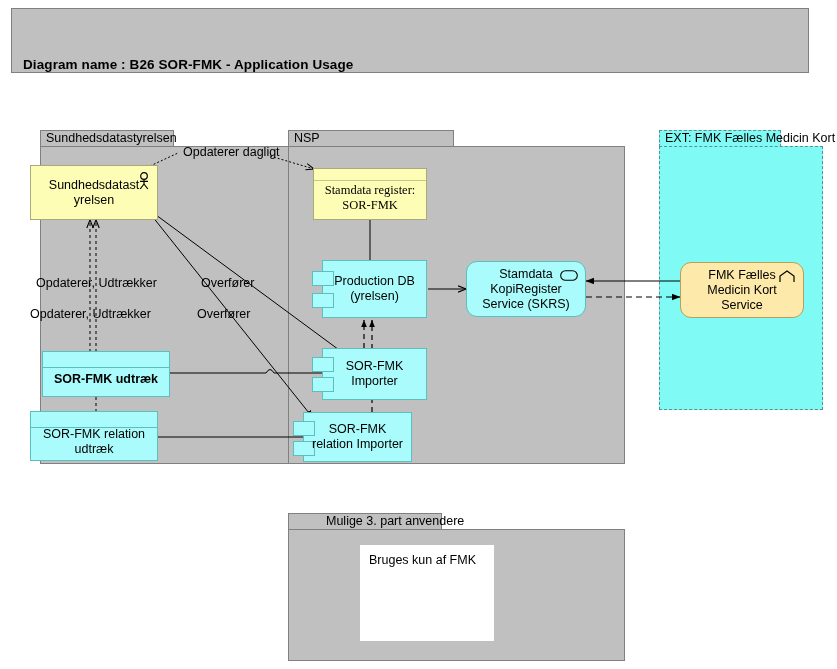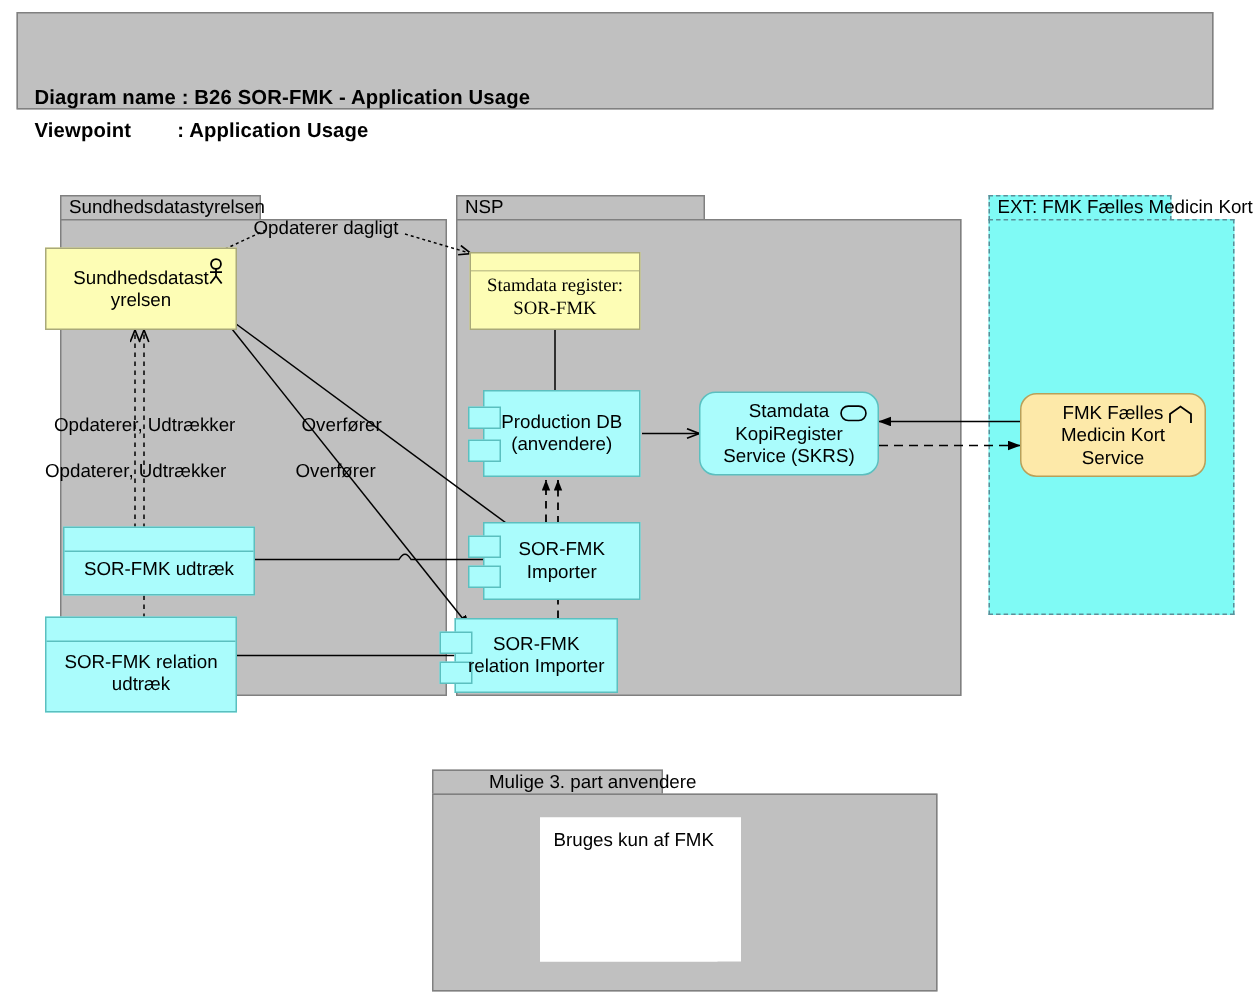--- a/index.html
+++ b/index.html
@@ -56,29 +56,28 @@
   svg{display:block;overflow:visible;}
   .lines{position:absolute;left:0;top:0;width:837px;height:669px;pointer-events:none;}
 </style>
 </head>
 <body>
 
 <div id="canvas">
 
   <div class="titlebox">
     <div class="row r1">Diagram name : B26 SOR-FMK - Application Usage</div>
-    <div class="row r2">Viewpoint        : Application Usage</div>
   </div>
 
   <div class="group" style="left:12px;top:130px;width:258px;height:334px;margin-left:28px;">
     <div class="tab" style="width:134px;">Sundhedsdatastyrelsen</div>
     <div class="body" style="top:16px;width:258px;height:318px;"></div>
   </div>
 
-  <div class="group" style="left:288px;top:130px;width:337px;height:334px;margin-left:16px;">
+  <div class="group" style="left:288px;top:130px;width:337px;height:334px;">
     <div class="tab" style="width:166px;">NSP</div>
     <div class="body" style="top:16px;width:337px;height:318px;"></div>
   </div>
 
   <div class="group ext" style="left:659px;top:130px;width:164px;height:280px;">
     <div class="tab" style="width:122px;">EXT: FMK Fælles Medicin Kort</div>
     <div class="body" style="top:16px;width:164px;height:264px;"></div>
   </div>
 
   <div class="group" style="left:288px;top:513px;width:337px;height:148px;">
@@ -118,21 +117,21 @@
     <path d="M428,289 L466,289" fill="none" stroke="#000" stroke-width="1" marker-end="url(#arrOpen)"></path>
 
     <path d="M364,348 L364,320" fill="none" stroke="#000" stroke-width="1.2" stroke-dasharray="5,4" marker-end="url(#arrSmall)"></path>
     <path d="M372,412 L372,320" fill="none" stroke="#000" stroke-width="1.2" stroke-dasharray="5,4" marker-end="url(#arrSmall)"></path>
 
     <path d="M680,281 L586,281" fill="none" stroke="#000" stroke-width="1" marker-end="url(#arrFill)"></path>
 
     <path d="M586,297 L680,297" fill="none" stroke="#000" stroke-width="1" stroke-dasharray="6,4" marker-end="url(#arrFill)"></path>
   </svg>
 
-  <div style="position:absolute;left:169px;top:145px;font-size:12.5px;">Opdaterer dagligt</div>
+  <div style="position:absolute;left:183px;top:145px;font-size:12.5px;">Opdaterer dagligt</div>
 
   <div style="position:absolute;left:36px;top:276px;font-size:12.5px;">Opdaterer, Udtrækker</div>
 
   <div style="position:absolute;left:30px;top:307px;font-size:12.5px;">Opdaterer, Udtrækker</div>
 
   <div style="position:absolute;left:201px;top:276px;font-size:12.5px;">Overfører</div>
 
   <div style="position:absolute;left:197px;top:307px;font-size:12.5px;">Overfører</div>
 
   <div class="node actor" style="left:30px;top:165px;width:128px;height:55px;">
@@ -141,41 +140,41 @@
     <span class="icon" style="right:6px;top:6px;">
       <svg width="14" height="18" viewBox="0 0 14 18">
         <circle cx="7" cy="4" r="3.3" fill="none" stroke="#000" stroke-width="1.2"></circle>
         <path d="M7,7.4 L7,12 M3,9.4 L11,9.4 M7,12 L3.2,17 M7,12 L10.8,17" fill="none" stroke="#000" stroke-width="1.2"></path>
       </svg>
     </span>
   </div>
 
   <div class="node dataobj" style="left:42px;top:351px;width:128px;height:46px;">
     <span class="band"></span>
-    <span class="lbl" style="margin-top:10px;">SOR-FMK udtræk</span>
-  </div>
-
-  <div class="node dataobj" style="left:30px;top:411px;width:128px;height:64px;">
+    <span class="lbl" style="margin-top:10px;font-weight:bold;">SOR-FMK udtræk</span>
+  </div>
+
+  <div class="node dataobj" style="left:30px;top:411px;width:128px;height:50px;">
     <span class="band"></span>
     <span class="lbl" style="margin-top:12px;">SOR-FMK relation
 udtræk</span>
   </div>
 
   <div class="node actor" style="left:313px;top:168px;width:114px;height:52px;font-family:Liberation Serif, serif;">
     <span class="band" style="position:absolute;left:0;top:0;right:0;height:12px;
           border-bottom:1px solid #c8c88e;box-sizing:border-box;"></span>
     <span class="lbl" style="margin-top:8px;">Stamdata register:
 SOR-FMK</span>
   </div>
 
   <div class="node appcomp" style="left:322px;top:260px;width:105px;height:58px;">
     <span class="ctab" style="top:10px;"></span>
     <span class="ctab" style="top:32px;"></span>
     <span class="lbl">Production DB
-(anvendere)</span>
+(yrelsen)</span>
   </div>
 
   <div class="node appcomp" style="left:322px;top:348px;width:105px;height:52px;">
     <span class="ctab" style="top:8px;"></span>
     <span class="ctab" style="top:28px;"></span>
     <span class="lbl">SOR-FMK
 Importer</span>
   </div>
 
   <div class="node appcomp" style="left:303px;top:412px;width:109px;height:50px;">

